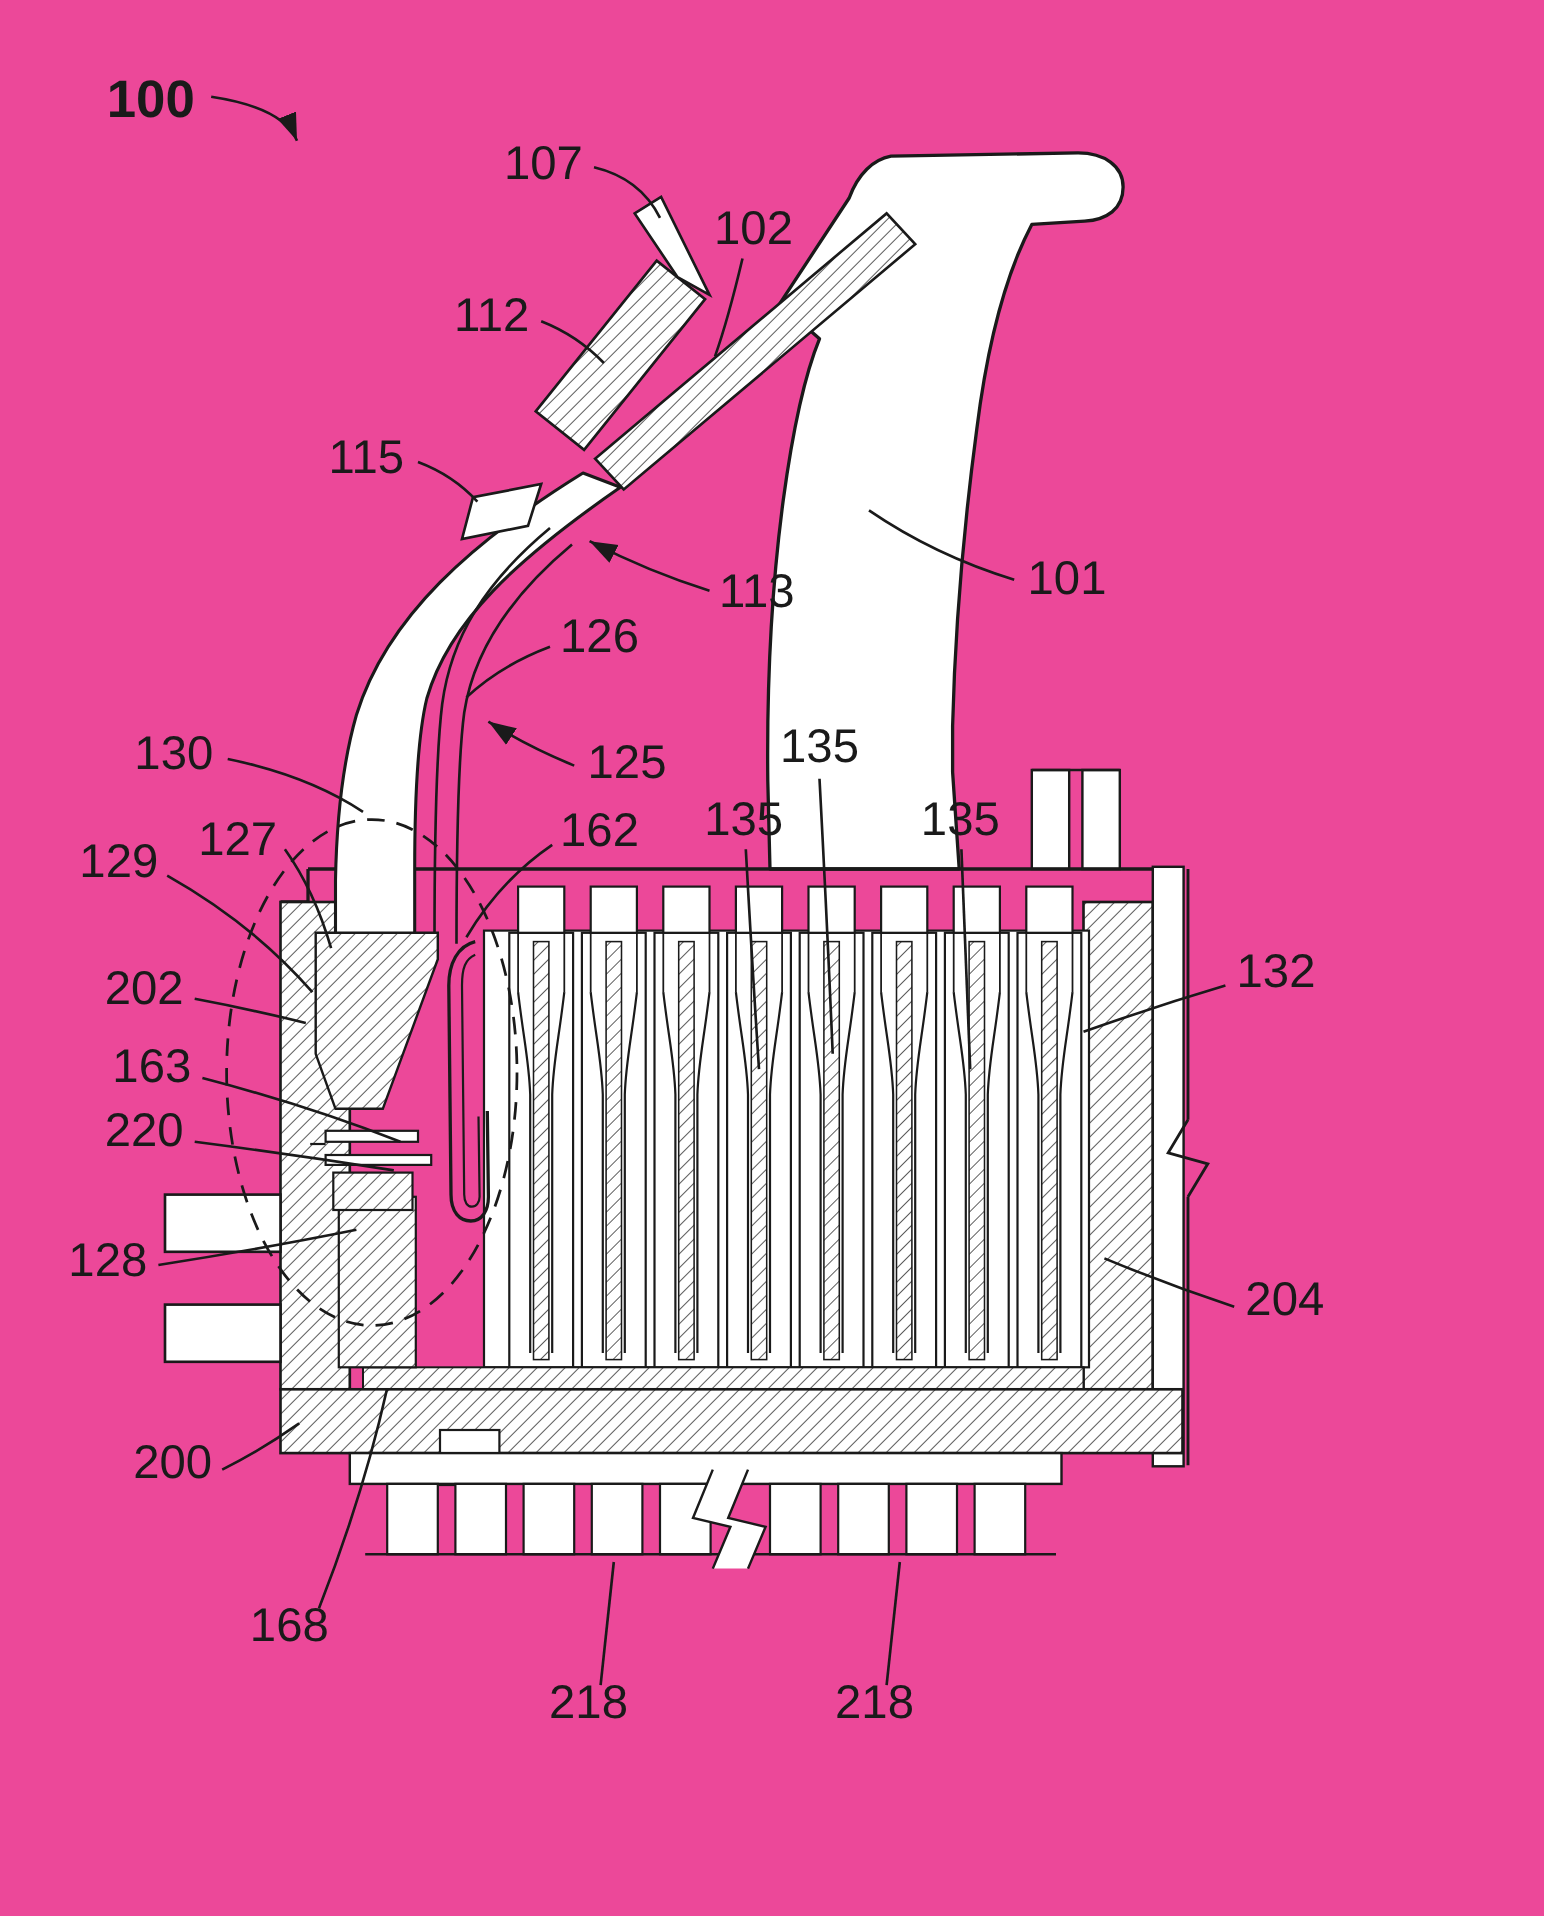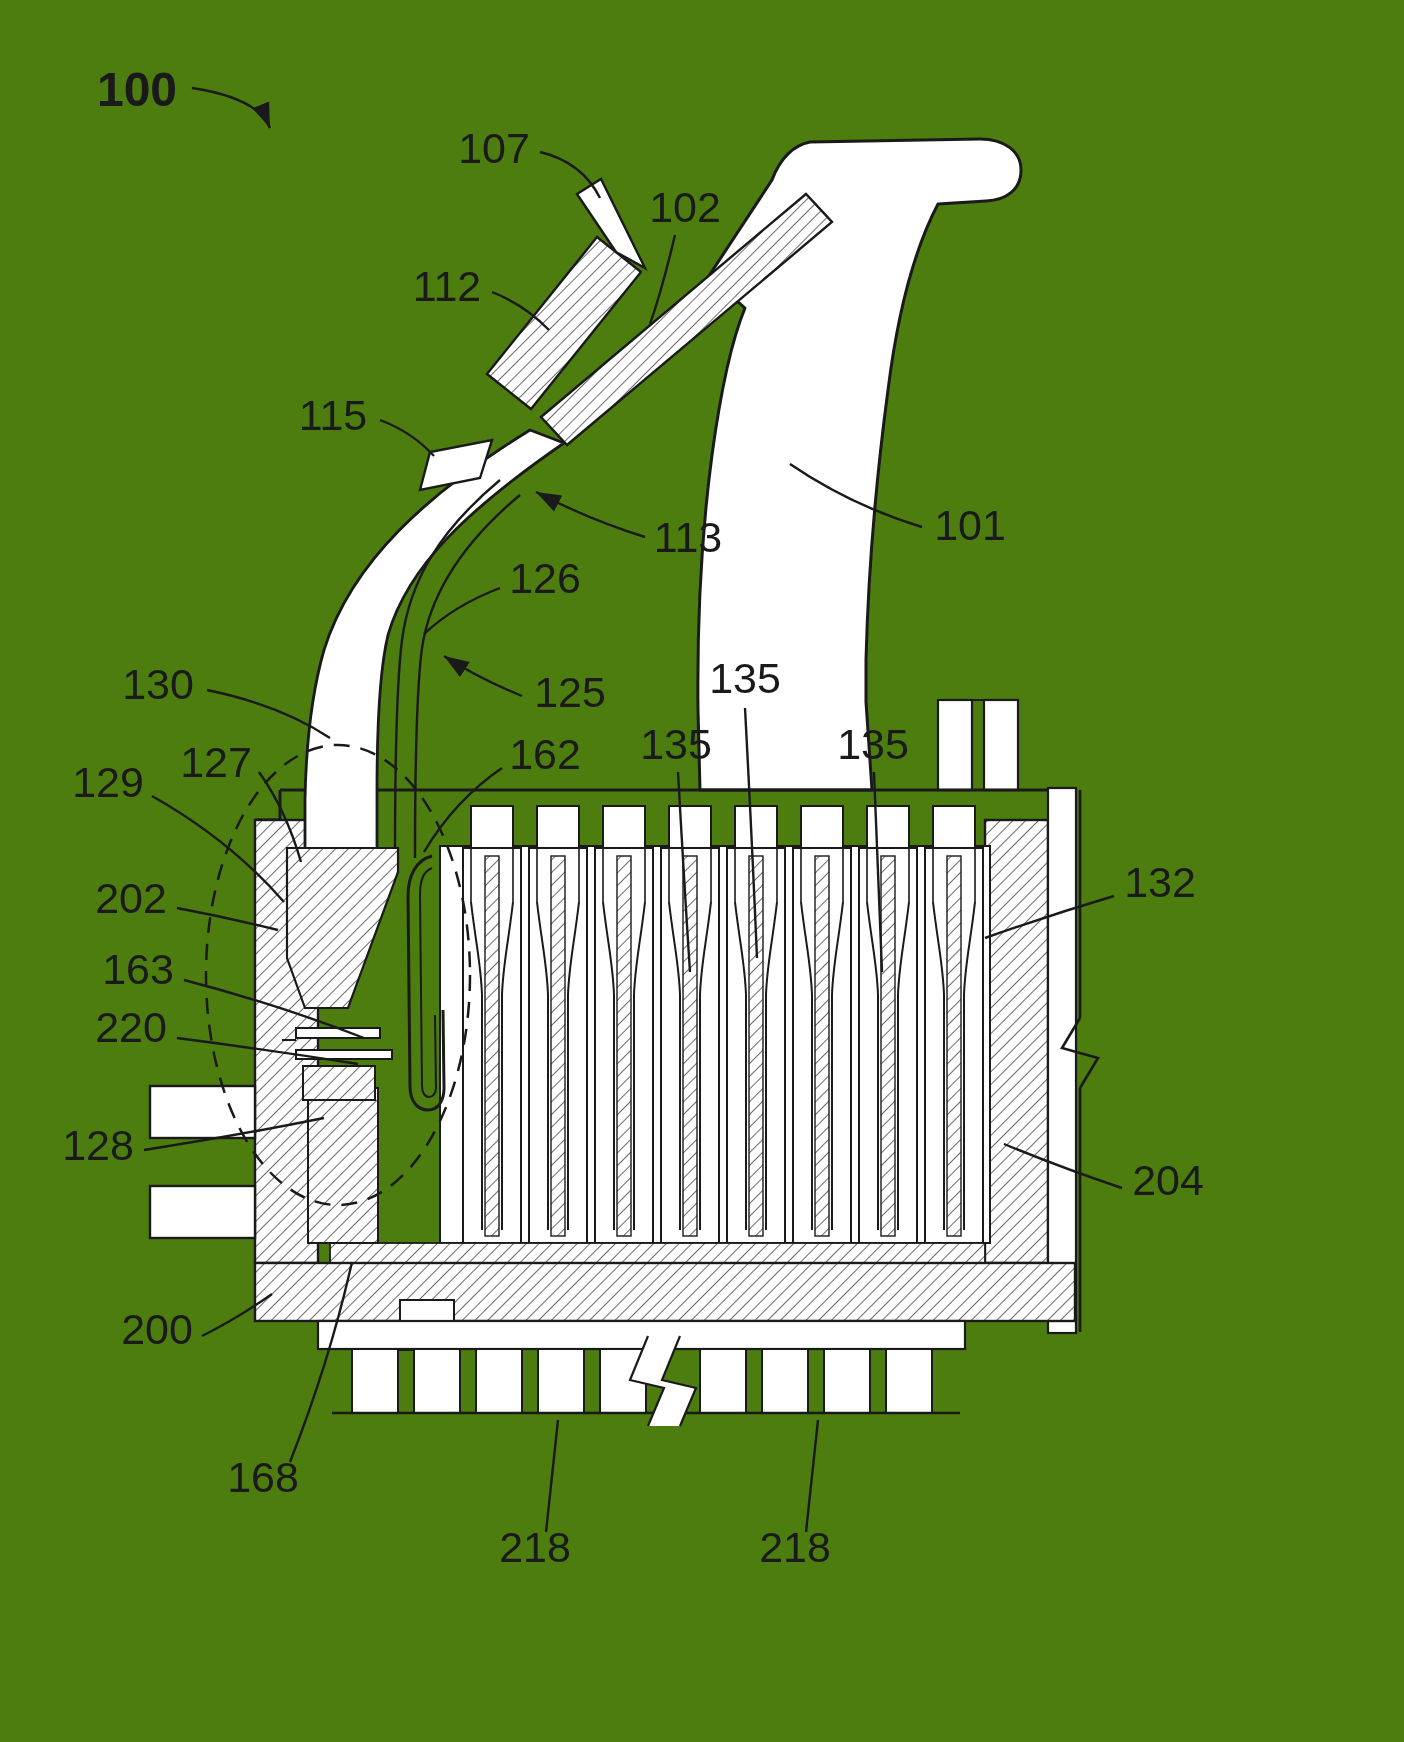--- a/index.html
+++ b/index.html
@@ -1,16 +1,16 @@
 <!DOCTYPE html>
 <html><head>
 <meta charset="utf-8">
 <style>
   html,body{margin:0;padding:0;background:#ffffff;}
-  .stage{position:relative;width:1404px;height:1742px;background:#4d7c0f;overflow:hidden;
+  .stage{position:relative;width:1404px;height:1742px;background:#ec4899;overflow:hidden;
          font-family:"Liberation Sans", sans-serif;}
   svg{position:absolute;left:0;top:0;}
   text{font-family:"Liberation Sans", sans-serif;fill:#1a1a1a;}
   .ref{font-size:43px;font-weight:400;}
   .ref-root{font-size:48px;font-weight:700;}
 </style>
 </head>
 <body>
 
 <div class="stage">

